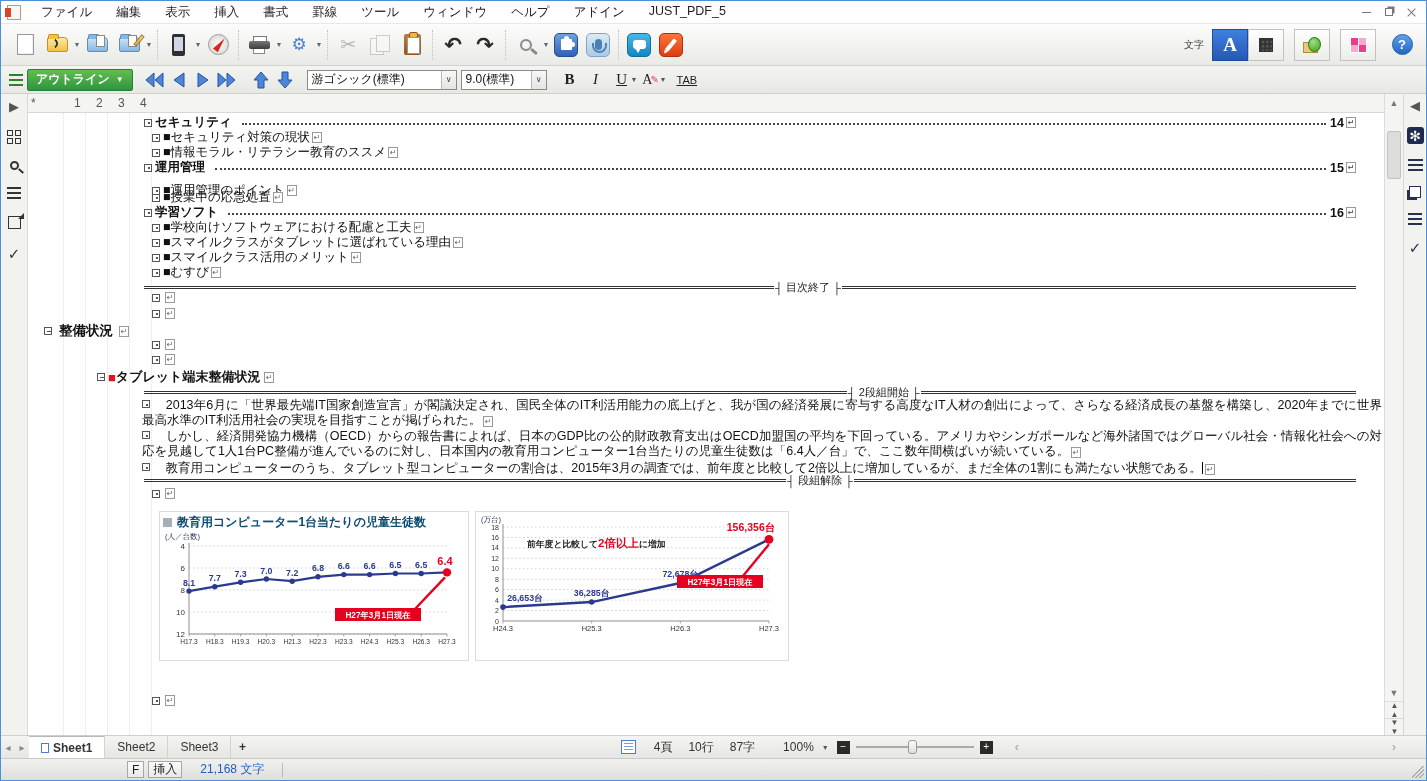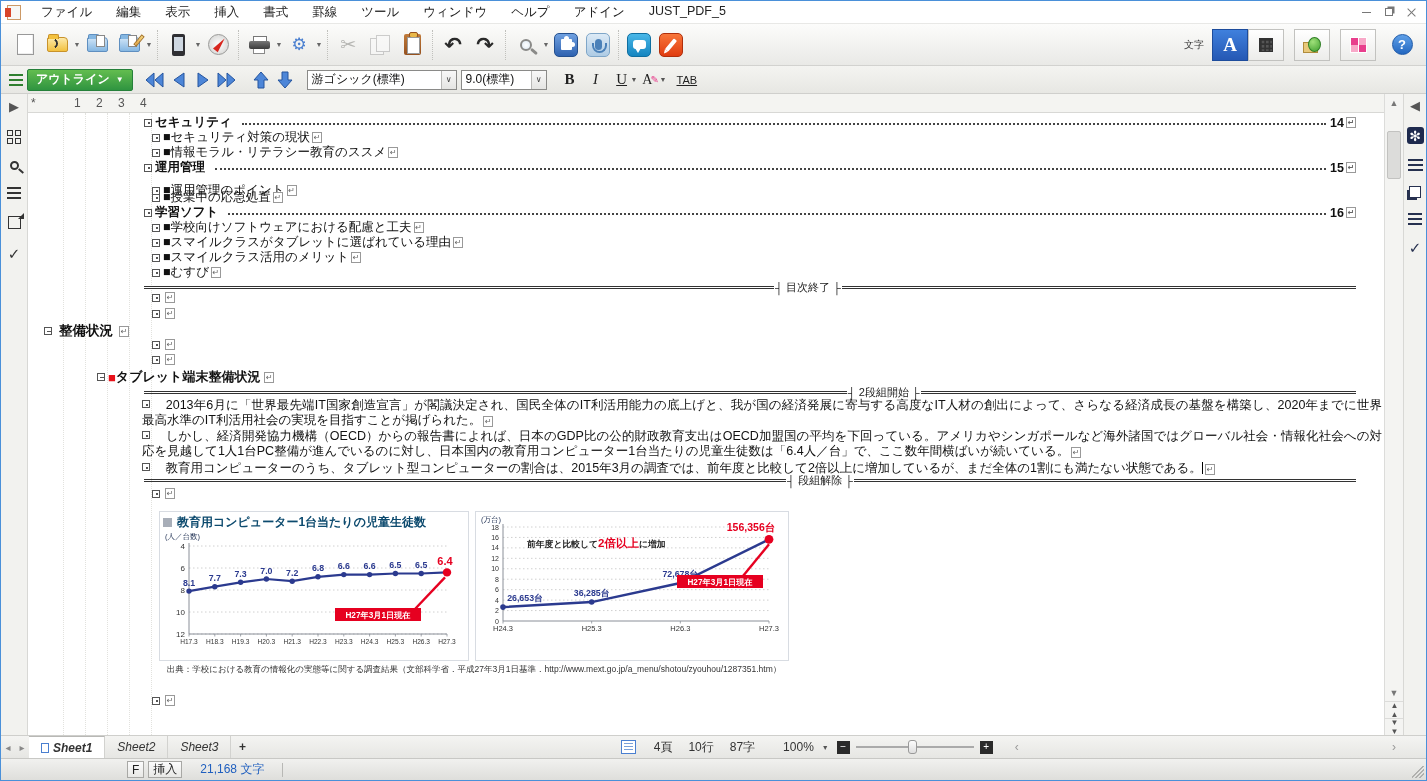--- a/index.html
+++ b/index.html
@@ -170,21 +170,21 @@
   
   .vscroll{width:19px;background:#f4f4f2;border-left:1px solid #dcdcda;display:flex;flex-direction:column;flex:none;}
   .vs-btn{height:17px;display:flex;align-items:center;justify-content:center;color:#777;font-size:9px;flex:none;}
   .vs-track{flex:1;position:relative;}
   .vs-thumb{position:absolute;left:2px;right:2px;top:20px;height:48px;background:#dcdcda;border:1px solid #c2c2c0;border-radius:2px;}
   .vs-pg{height:17px;border-top:1px solid #dcdcda;display:flex;align-items:center;justify-content:center;color:#555;font-size:8px;letter-spacing:-1px;flex:none;}
 
   
   .sheetbar{height:23px;background:linear-gradient(#f4f4f2,#e6e6e3);border-top:1px solid #cfcfcc;display:flex;align-items:center;font-size:12px;color:#333;flex:none;}
   .sh-nav{width:14px;text-align:center;color:#888;font-size:10px;}
-  .sheet-tab{height:22px;display:flex;align-items:center;padding:0 12px;border-right:1px solid #d2d2cf;gap:4px;font-style:italic;}
+  .sheet-tab{height:22px;display:flex;align-items:center;padding:0 12px;border-right:1px solid #d2d2cf;gap:4px;}
   .sheet-tab.active{background:#fff;font-weight:bold;border-top:1px solid #b8b8b5;}
   .tab-ic{width:8px;height:10px;border:1px solid #4a7fd0;background:#fff;}
   .sh-plus{width:22px;text-align:center;font-weight:bold;color:#333;}
   .sh-spacer{flex:1;}
   .sh-info{margin:0 8px;white-space:nowrap;}
   .layout-ic{width:15px;height:14px;border:1px solid #4a7fd0;background:#fff;margin:0 10px;position:relative;}
   .layout-ic::after{content:"";position:absolute;left:2px;top:2px;right:2px;height:8px;background:linear-gradient(#7aa0d8 1.5px,transparent 1.5px) 0 0/100% 3px;}
   .zoombox{width:13px;height:13px;background:#2a2a2a;color:#fff;font-size:10px;line-height:12px;text-align:center;flex:none;}
   .zslider{width:118px;height:14px;position:relative;margin:0 6px;}
   .zslider .ztrack{position:absolute;left:0;right:0;top:6px;height:2px;background:#aaa;}
@@ -661,21 +661,20 @@
                   <text x="272" y="17" text-anchor="middle" font-size="10.5" font-weight="bold" fill="#e60020">156,356台</text>
                   <text x="290" y="116.5" text-anchor="middle" font-size="7.5" fill="#333">H27.3</text>
                   <line x1="290" y1="107" x2="290" y2="109.5" stroke="#8a8f98" stroke-width="0.8"></line>
                   <text x="48" y="33" font-size="8.8" font-weight="bold" fill="#222"><tspan>前年度と比較して</tspan><tspan font-size="11.5" fill="#e60020">2倍以上</tspan><tspan>に増加</tspan></text>
                   <line x1="290" y1="30.34742222222222" x2="264" y2="62" stroke="#e60020" stroke-width="2.4"></line>
                   <rect x="198" y="61" width="86" height="13" fill="#e60020"></rect>
                   <text x="241" y="70.5" text-anchor="middle" font-size="8.2" font-weight="bold" fill="#fff">H27年3月1日現在</text>
                 </svg>
             </div>
           </div>
-          <div class="fig-source">出典：学校における教育の情報化の実態等に関する調査結果（文部科学省．平成27年3月1日基準．http://www.mext.go.jp/a_menu/shotou/zyouhou/1287351.htm）</div>
         </div>
 
         <div class="erow" style="top:582px;left:124px;">
             <span class="obox"></span>
             <span class="pmark"></span>
           </div>
       </div>
     </div>
 
     <div class="vscroll">

